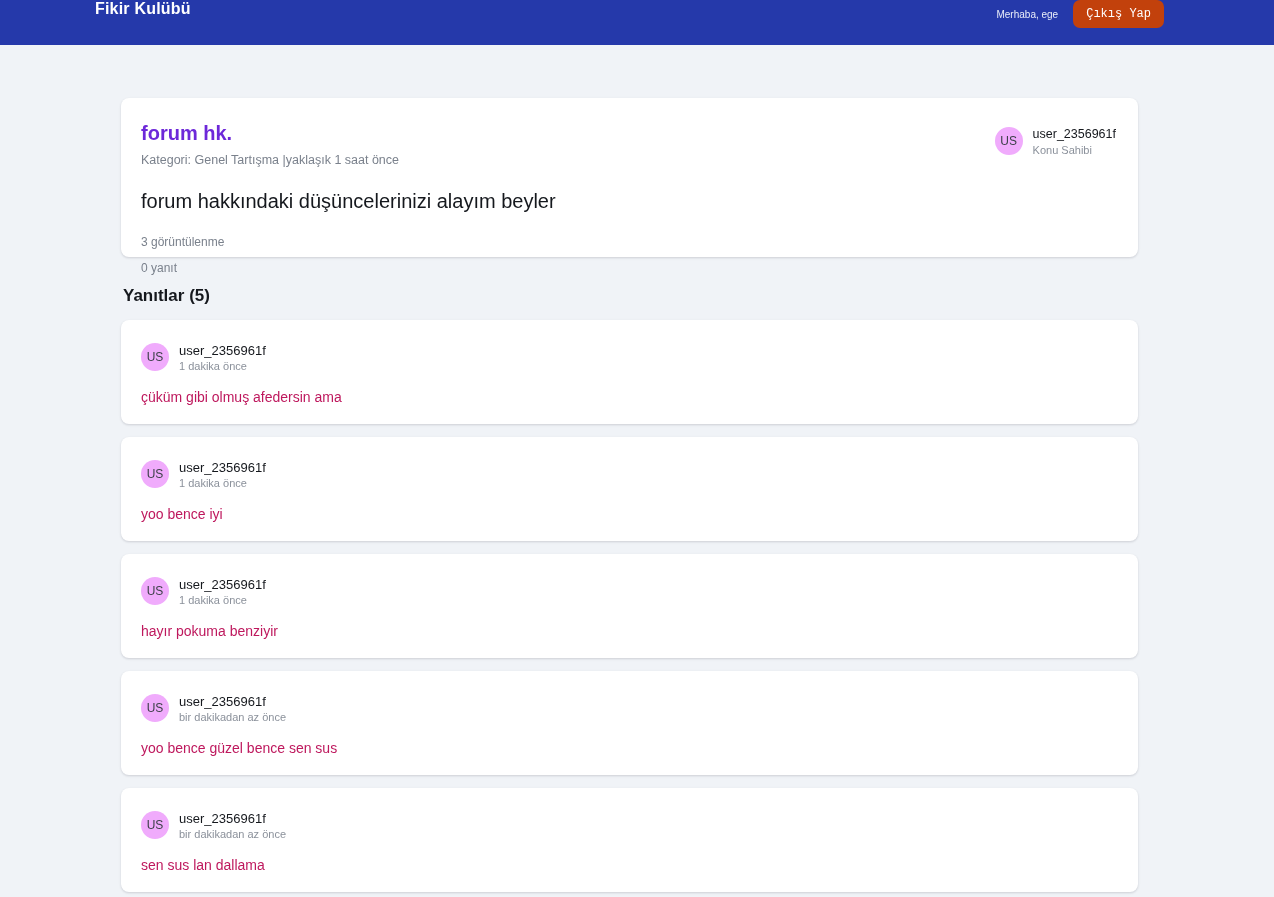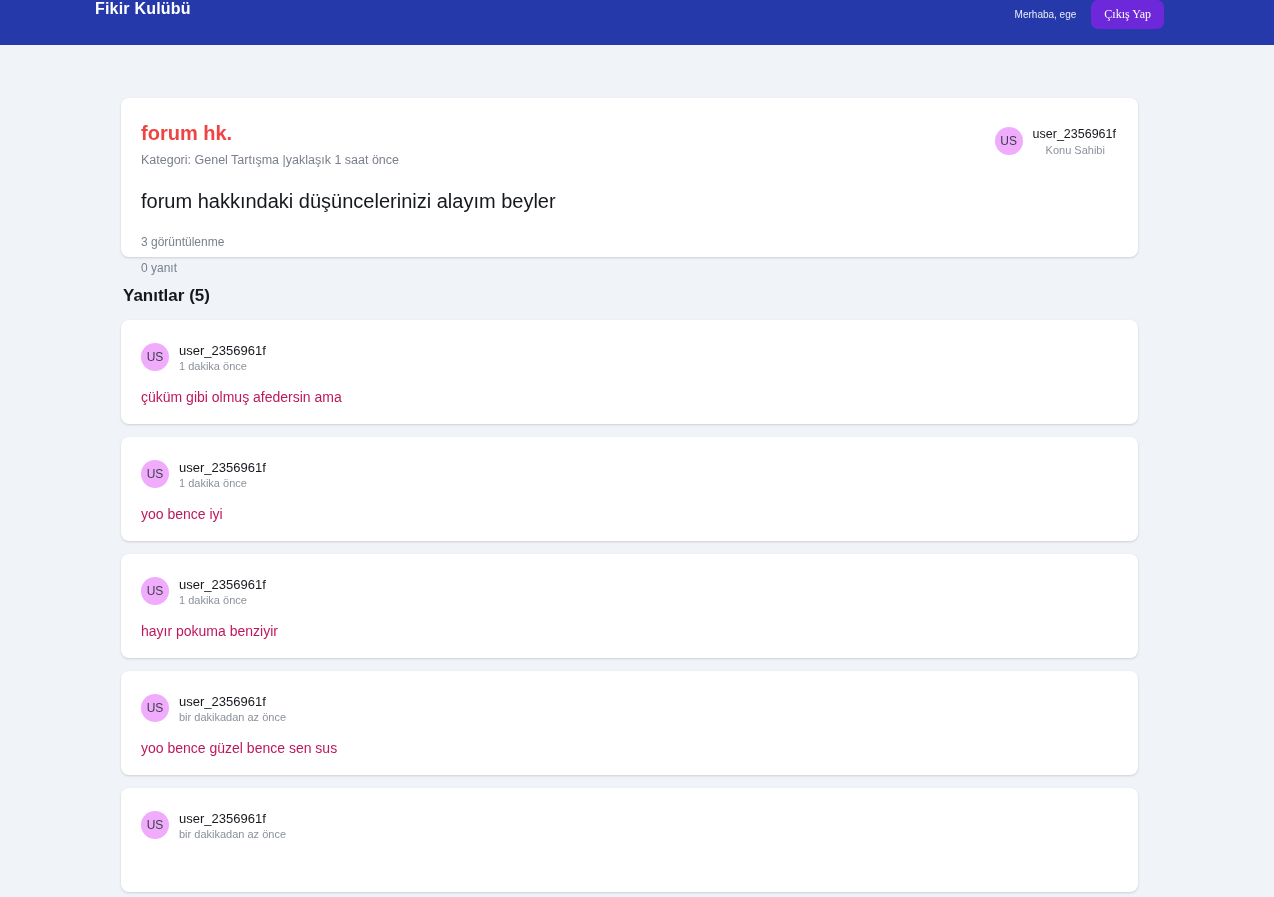--- a/index.html
+++ b/index.html
@@ -22,24 +22,24 @@
   .brand {
     color: #ffffff;
     font-weight: bold;
     font-size: 16px;
     letter-spacing: 0.2px;
     cursor: pointer;
   }
   .header-right { display: flex; align-items: center; gap: 15px; }
   .greeting { color: #E9EDF9; font-size: 10px; }
   .logout-btn {
-    background: #6d28d9;
+    background: #c2410c;
     color: #ffffff;
     font-size: 12px;
-    font-family: Liberation Serif, serif;
+    font-family: Liberation Mono, monospace;
     padding: 7px 13px;
     border-radius: 7px;
     border: none;
     cursor: pointer;
   }
 
   
   .container { width: 1017px; margin: 53px 0 0 121px; }
 
   .card {
@@ -48,36 +48,36 @@
     box-shadow: 0 1px 2px rgba(16,24,40,0.06), 0 1px 3px rgba(16,24,40,0.10);
   }
 
   
   .post-card {
     height: 159px;
     padding: 24px 22px 20px 20px;
     display: flex;
     justify-content: space-between;
   }
-  .post-title { font-size: 20px; font-weight: bold; color: #ef4444; }
+  .post-title { font-size: 20px; font-weight: bold; color: #6d28d9; }
   .post-meta  { font-size: 12.5px; color: #7A818C; margin-top: 8px; }
   .post-body  { font-size: 20px; color: #15181D; margin-top: 23px; }
   .post-stats { margin-top: 22px; font-size: 12px; color: #7A818C; display: flex; gap: 12px; flex-direction: column; }
 
   .post-author { display: flex; gap: 10px; align-items: flex-start; padding-top: 5px; }
   .avatar {
     width: 28px; height: 28px; flex: 0 0 28px;
     border-radius: 50%;
     background: #f0abfc;
     color: #3A3F47;
     font-size: 12px;
     display: flex; align-items: center; justify-content: center;
   }
   .author-name { font-size: 12.5px; color: #15181D; }
-  .author-role { font-size: 11px; color: #8B919B; margin-top: 3px; margin-left: 13px; }
+  .author-role { font-size: 11px; color: #8B919B; margin-top: 3px; }
 
   
   .replies-heading {
     font-size: 17px;
     font-weight: bold;
     color: #15181D;
     margin: 29px 0 14px 2px;
   }
   .reply-card {
     height: 104px;
@@ -169,16 +169,17 @@
     </section>
 
     <section class="card reply-card">
       <div class="reply-header">
         <div class="avatar">US</div>
         <div>
           <div class="reply-name">user_2356961f</div>
           <div class="reply-time">bir dakikadan az önce</div>
         </div>
       </div>
+      <div class="reply-body">sen sus lan dallama</div>
     </section>
   </div>
 
 </main>
 
 </body></html>

